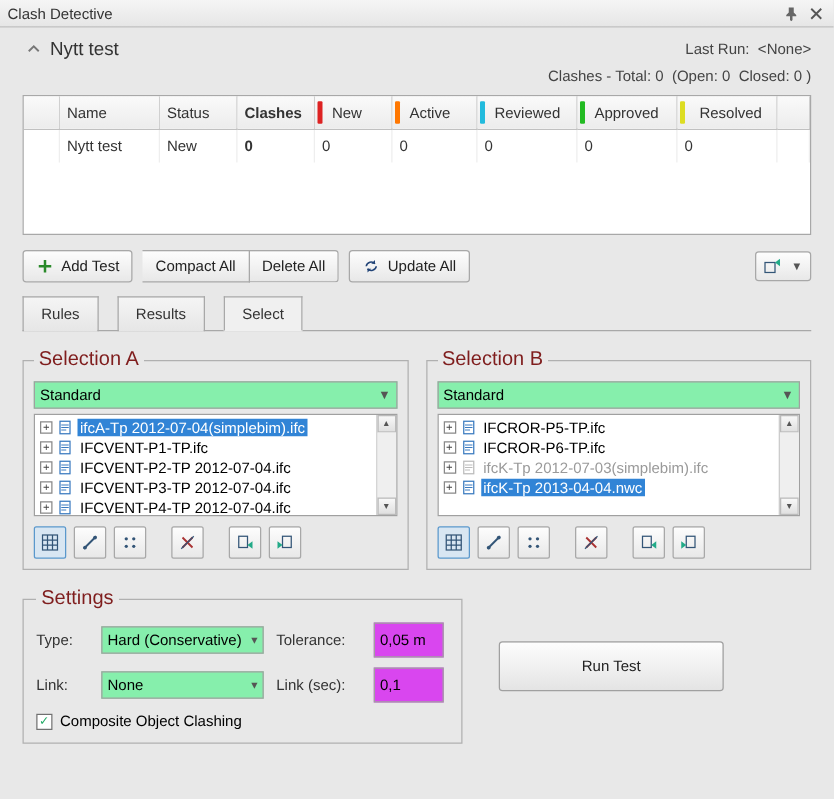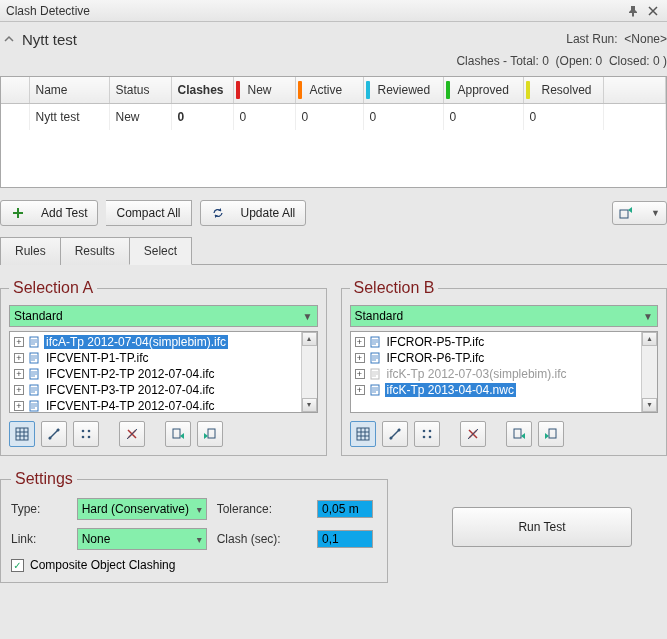--- a/index.html
+++ b/index.html
@@ -2,42 +2,42 @@
 <html><head>
 <meta charset="utf-8">
 <style>
 * { box-sizing: border-box; margin: 0; padding: 0; font-family: "Segoe UI", Tahoma, sans-serif; font-size: 12px; }
 body { background: #e8e8e8; width: 667px; height: 639px; overflow: hidden; }
 
 .titlebar { background: linear-gradient(#f5f5f5,#e6e6e6); border-bottom: 1px solid #c0c0c0; height: 22px; display: flex; align-items: center; padding: 0 6px; }
 .titlebar .title { flex: 1; font-size: 12px; color: #333; }
 .titlebar .ico { width: 16px; height: 16px; display: flex; align-items: center; justify-content: center; color: #555; margin-left: 4px; cursor: default; }
 
-.content { padding: 8px 0; }
+.content { padding: 8px 18px; }
 
 .header-row { display: flex; align-items: center; }
 .header-row .chev { width: 18px; height: 18px; display: flex; align-items: center; justify-content: center; color: #666; }
 .header-row .test-name { font-size: 15px; color: #333; margin-left: 4px; }
 .header-row .lastrun { margin-left: auto; font-size: 12px; color: #444; }
 .clash-summary { text-align: right; font-size: 12px; color: #444; margin-top: 6px; margin-bottom: 8px; }
 
 .grid-wrap { border: 1px solid #a8a8a8; background: #fff; height: 112px; overflow: hidden; }
 .grid { width: 100%; border-collapse: collapse; table-layout: fixed; }
 .grid th { background: linear-gradient(#fafafa,#ececec); border-right: 1px solid #d0d0d0; border-bottom: 1px solid #c0c0c0; padding: 6px 6px; text-align: left; font-weight: normal; color: #333; position: relative; }
 .grid th.bold { font-weight: bold; }
 .grid td { border-right: 1px solid #eee; padding: 6px 6px; color: #333; }
 .grid .row-handle { width: 24px; }
 .bar { position: absolute; left: 2px; top: 4px; bottom: 4px; width: 4px; border-radius: 1px; }
 
 .btnrow { display: flex; gap: 8px; margin: 12px 0 10px 0; align-items: center; }
-.btn { background: linear-gradient(#fdfdfd,#e8e8e8); border: 1px solid #a8a8a8; border-radius: 3px; padding: 5px 10px; color: #222; cursor: default; display: inline-flex; align-items: center; gap: 16px; }
+.btn { background: linear-gradient(#fdfdfd,#e8e8e8); border: 1px solid #a8a8a8; border-radius: 3px; padding: 5px 10px; color: #222; cursor: default; display: inline-flex; align-items: center; gap: 6px; }
 .btn-ico { width: 14px; height: 14px; display: inline-flex; align-items: center; justify-content: center; }
 .btn-small { padding: 4px 6px; }
 
-.tabs { display: flex; border-bottom: 1px solid #a8a8a8; gap: 0; }
+.tabs { display: flex; border-bottom: 1px solid #a8a8a8; gap: 16px; }
 .tab { padding: 6px 14px; border: 1px solid #a8a8a8; border-bottom: none; background: linear-gradient(#f5f5f5,#e6e6e6); margin-right: -1px; color: #333; position: relative; top: 1px; cursor: default; }
 .tab.active { background: #f0f0f0; border-bottom: 1px solid #f0f0f0; z-index: 2; }
 
 .panels { display: flex; gap: 14px; margin-top: 14px; }
 fieldset { border: 1px solid #b0b0b0; padding: 8px; flex: 1; }
 legend { padding: 0 4px; color: #7f1d1d; font-size: 16px; }
 
 .combo { width: 100%; height: 22px; border: 1px solid #a0a0a0; background: #86efac; padding: 2px 4px; display: flex; align-items: center; justify-content: space-between; }
 .combo .arrow { font-size: 10px; color: #555; }
 
@@ -55,25 +55,25 @@
 
 .tree-tools { display: flex; gap: 6px; margin-top: 8px; align-items: center; }
 .tool { width: 26px; height: 26px; border: 1px solid #a8a8a8; background: linear-gradient(#fdfdfd,#e8e8e8); border-radius: 2px; display: inline-flex; align-items: center; justify-content: center; }
 .tool.pressed { background: #d8e6f2; border-color: #5a98cc; }
 
 .settings-row { display: flex; gap: 29px; margin-top: 14px; }
 .settings-fs { border: 1px solid #b0b0b0; padding: 10px; flex: 1; }
 .settings-grid { display: grid; grid-template-columns: auto 130px auto 60px; gap: 8px 10px; align-items: center; }
 .settings-grid label { color: #333; }
 .settings-grid .combo { width: 130px; }
-.settings-grid input[type=text] { width: 56px; height: 18px; border: 1px solid #a0a0a0; padding: 2px 4px; background: #0ea5e9; }
+.settings-grid input[type=text] { width: 56px; height: 28px; border: 1px solid #a0a0a0; padding: 2px 4px; background: #d946ef; }
 .chk-row { margin-top: 8px; display: flex; align-items: center; gap: 6px; }
 .chk { width: 13px; height: 13px; border: 1px solid #707070; background: #fff; display: inline-flex; align-items: center; justify-content: center; font-size: 10px; color: #2a6; }
 
-.run-wrap { width: 250px; display: flex; align-items: center; justify-content: center; }
+.run-wrap { width: 250px; display: flex; align-items: center; }
 .run-btn { width: 180px; height: 40px; border: 1px solid #a0a0a0; background: linear-gradient(#fdfdfd,#e4e4e4); border-radius: 3px; color: #222; }
 
 svg { display: block; }
 </style>
 </head>
 <body>
 
 <div class="titlebar">
   <span class="title">Clash Detective</span>
   <span class="ico">
@@ -160,20 +160,21 @@
     <span class="btn">
       <span class="btn-ico">
           <svg width="12" height="12">
             <path d="M6 1v10M1 6h10" stroke="#2a8a2a" stroke-width="2"></path>
           </svg>
         </span>
       <span>Add Test</span>
     </span>
     <span style="display:flex">
       <span class="btn" style="border-radius:0;border-left:none">Compact All</span>
+      <span class="btn" style="border-radius:0 3px 3px 0;border-left:none">Delete All</span>
     </span>
     <span class="btn">
       <span class="btn-ico">
           <svg width="12" height="12" viewBox="0 0 12 12">
             <path d="M2 6a4 4 0 0 1 7-2M10 6a4 4 0 0 1-7 2" stroke="#247" fill="none" stroke-width="1.3"></path>
             <path d="M9 1v3h-3M3 11v-3h3" fill="#247"></path>
           </svg>
         </span>
       <span>Update All</span>
     </span>
@@ -416,21 +417,21 @@
           <span>Hard (Conservative)</span>
             <span class="arrow">▾</span>
         </div>
         <label>Tolerance:</label>
         <input type="text" value="0,05 m" style="">
         <label>Link:</label>
         <div class="combo">
           <span>None</span>
             <span class="arrow">▾</span>
         </div>
-        <label>Clash (sec):</label>
+        <label>Link (sec):</label>
         <input type="text" value="0,1" style="">
       </div>
       <div class="chk-row">
         <span class="chk">✓</span>
         <span>Composite Object Clashing</span>
       </div>
     </fieldset>
     <div class="run-wrap">
       <button class="run-btn">Run Test</button>
     </div>

